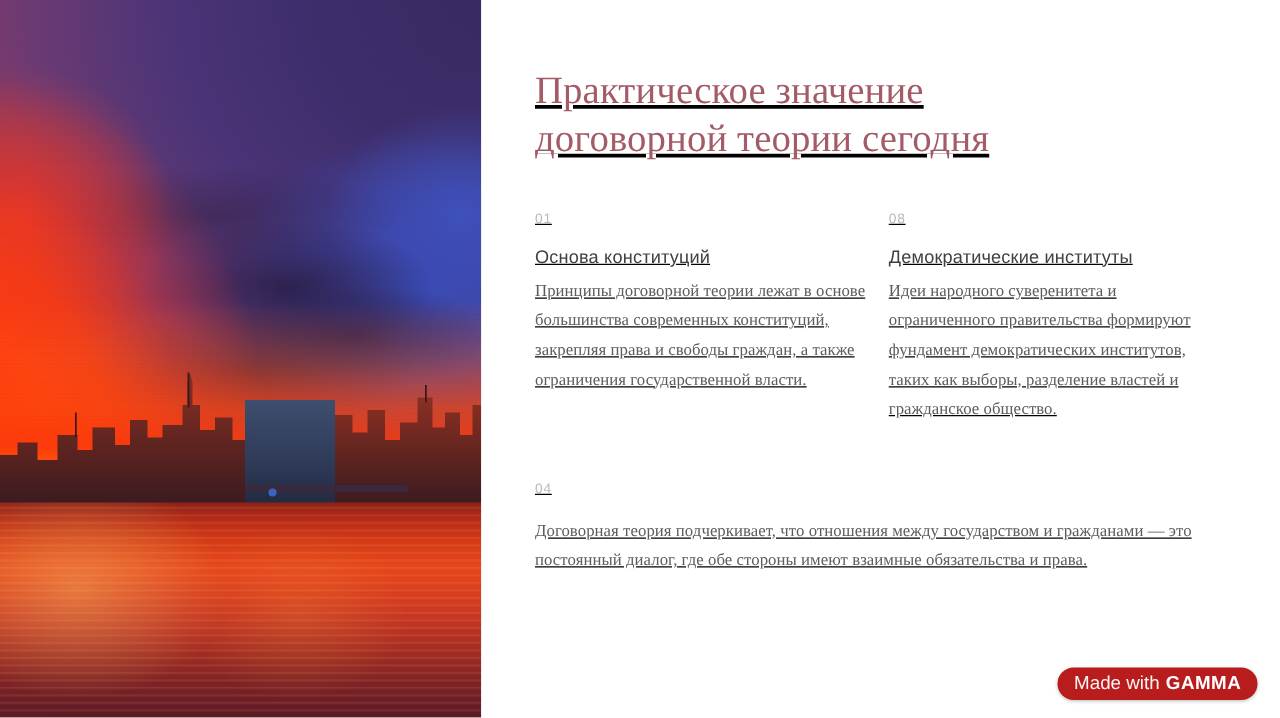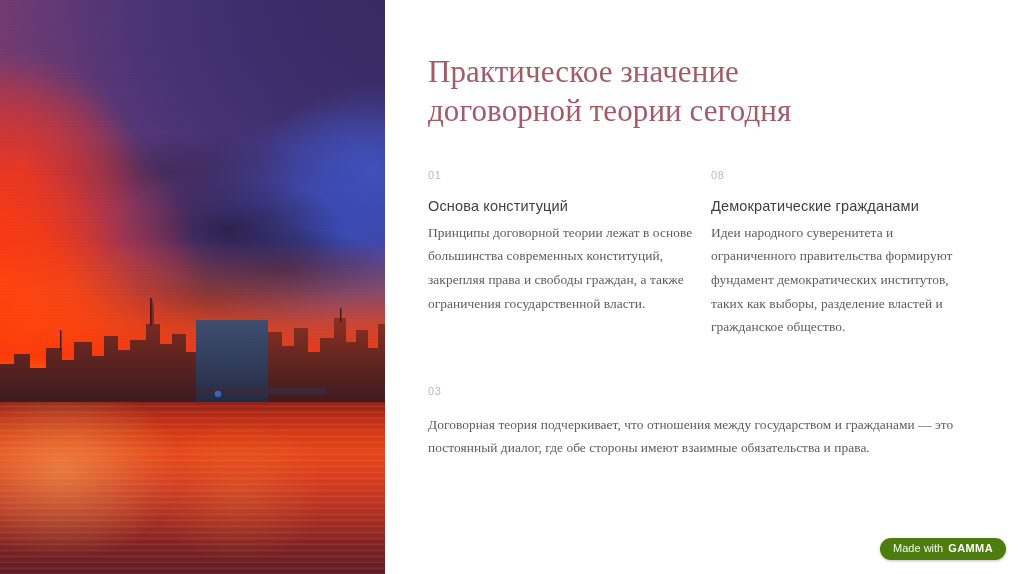--- a/index.html
+++ b/index.html
@@ -120,20 +120,21 @@
       repeating-linear-gradient(to bottom, rgba(0,0,0,0.035) 0px, rgba(0,0,0,0) 2px, rgba(0,0,0,0.03) 3px);
     mix-blend-mode:multiply; opacity:.5;
   }
 
   
   .content {
     position:relative;
     flex:1 1 auto;
     padding:52px 40px 0 43px;
     background:#ffffff;
+    text-decoration:underline;
   }
   .title {
     font-family:"Liberation Serif", serif;
     font-size:31px;
     line-height:1.27;
     font-weight:400;
     color:#a35b66;
     letter-spacing:.1px;
     max-width:470px;
     margin-bottom:38px;
@@ -172,26 +173,26 @@
   }
   .cell.full .sec-body { max-width:560px; }
   .cell.full .num { margin-bottom:16px; }
   .cell.full .sec-title { margin-bottom:13px; }
 
   
   .badge {
     position:absolute;
     right:18px; bottom:14px;
     display:inline-flex; align-items:center; gap:5px;
-    background:#4d7c0f;
+    background:#b91c1c;
     color:#ffffff;
     border-radius:999px;
     padding:5px 13px 6px;
     font-family:"Liberation Sans", sans-serif;
-    font-size:11px;
+    font-size:15px;
     line-height:1;
     box-shadow:0 1px 3px rgba(0,0,0,.25);
     user-select:none;
   }
   .badge .made { font-weight:400; opacity:.95; }
   .badge .brand { font-weight:700; letter-spacing:.4px;text-align:center; }
 </style>
 </head>
 <body>
 
@@ -242,26 +243,26 @@
     <div class="grid">
 
       <div class="cell">
         <div class="num">01</div>
         <div class="sec-title">Основа конституций</div>
         <div class="sec-body">Принципы договорной теории лежат в основе большинства современных конституций, закрепляя права и свободы граждан, а также ограничения государственной власти.</div>
       </div>
 
       <div class="cell">
         <div class="num">08</div>
-        <div class="sec-title">Демократические гражданами</div>
+        <div class="sec-title">Демократические институты</div>
         <div class="sec-body">Идеи народного суверенитета и ограниченного правительства формируют фундамент демократических институтов, таких как выборы, разделение властей и гражданское общество.</div>
       </div>
 
       <div class="cell full">
-        <div class="num">03</div>
+        <div class="num">04</div>
         <div class="sec-body">Договорная теория подчеркивает, что отношения между государством и гражданами — это постоянный диалог, где обе стороны имеют взаимные обязательства и права.</div>
       </div>
 
     </div>
 
     <div class="badge">
       <span class="made">Made with</span>
       <span class="brand">GAMMA</span>
     </div>
 

